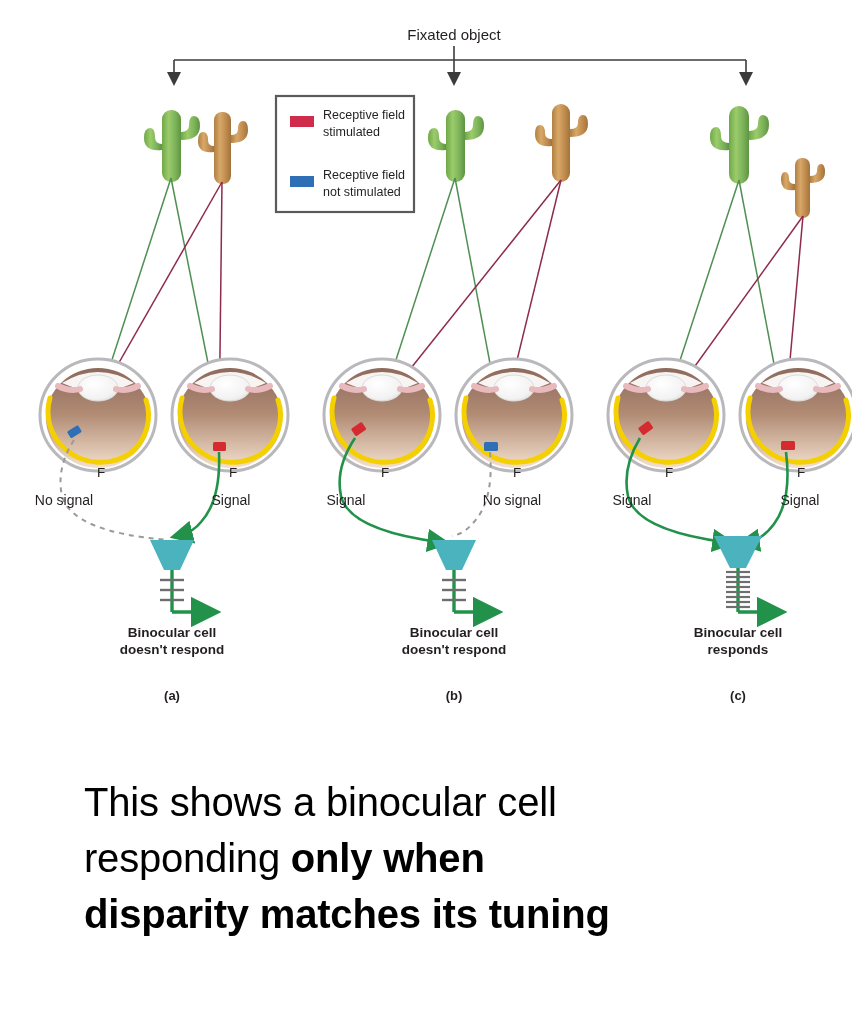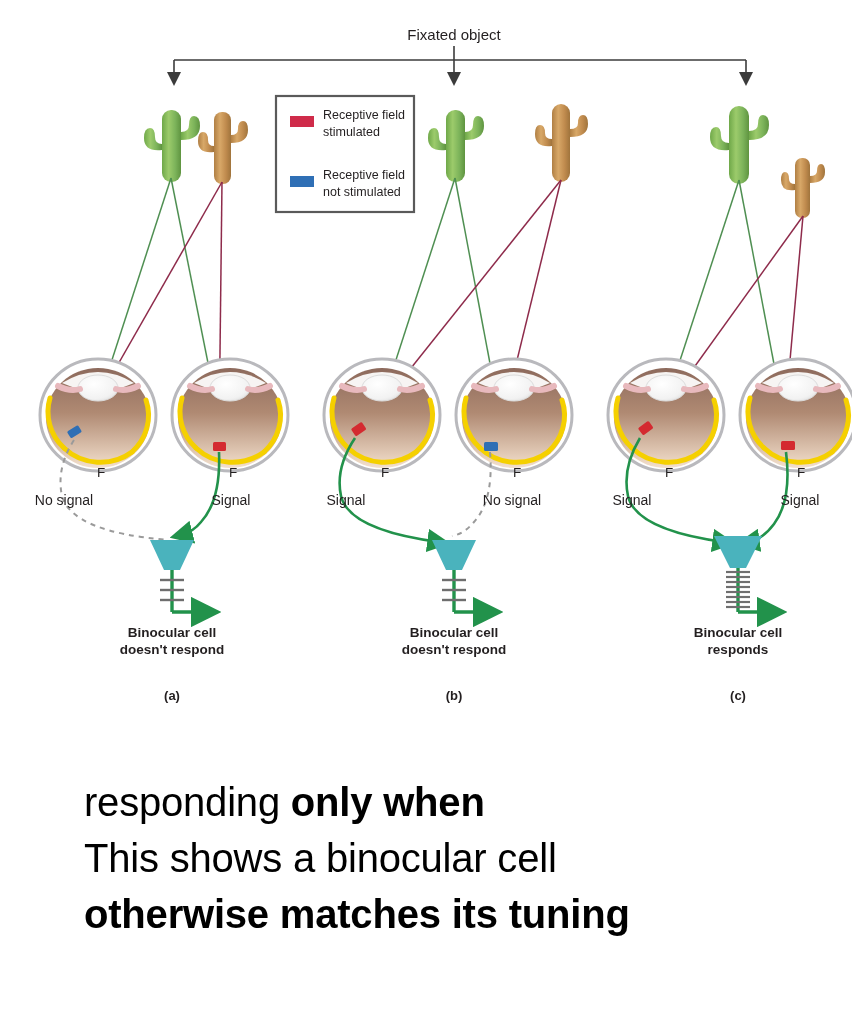--- a/index.html
+++ b/index.html
@@ -265,17 +265,17 @@
       </g>
       <text x="710" y="637" text-anchor="middle" font-size="13.5" font-weight="bold">Binocular cell</text>
       <text x="710" y="654" text-anchor="middle" font-size="13.5" font-weight="bold">responds</text>
       <text x="710" y="700" text-anchor="middle" font-size="13" font-weight="bold">(c)</text>
     </g>
   </svg>
 </div>
 
 <div id="caption">
   <div class="cap-wrap">
+    <div class="cap-line">This shows a binocular cell</div>
     <div class="cap-line"><span>responding </span><span class="b">only when</span></div>
-    <div class="cap-line">This shows a binocular cell</div>
-    <div class="cap-line b">otherwise matches its tuning</div>
+    <div class="cap-line b">disparity matches its tuning</div>
   </div>
 </div>
 
 </body></html>

